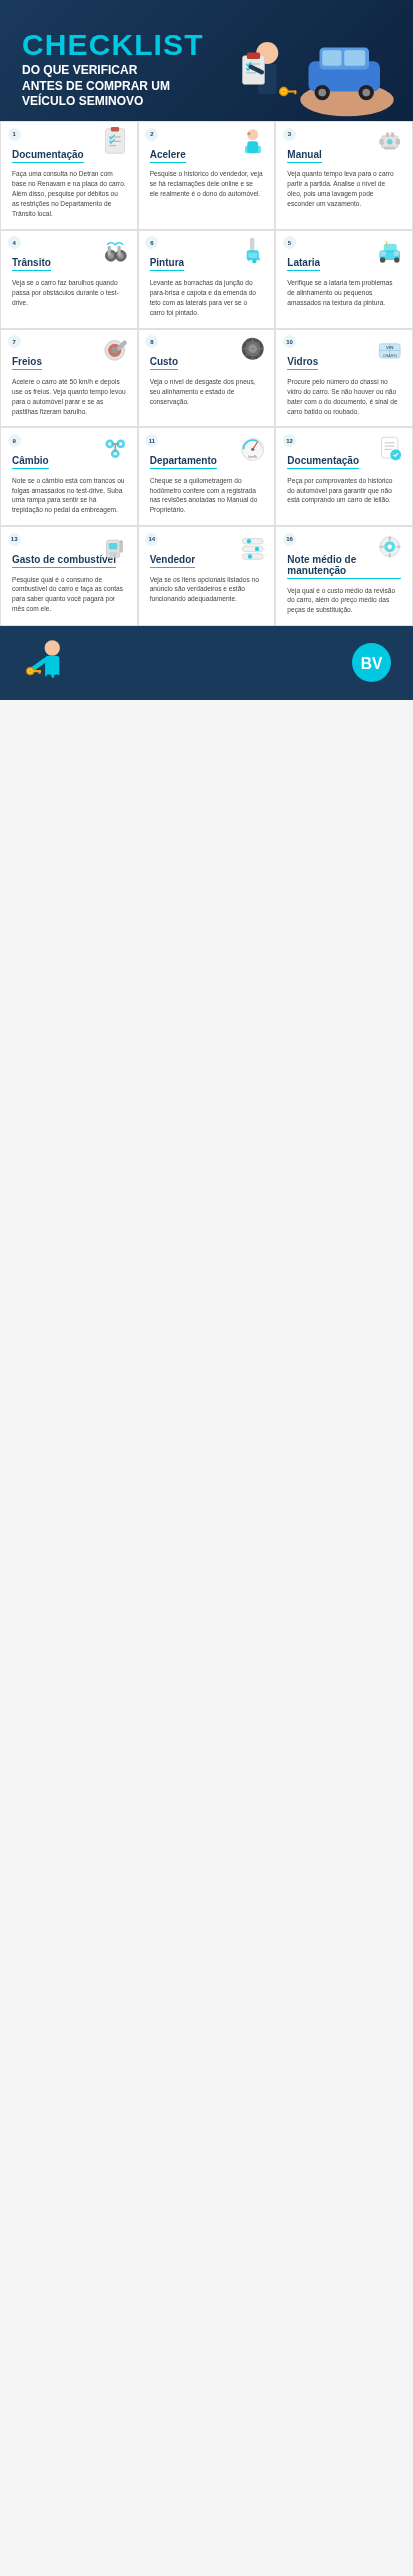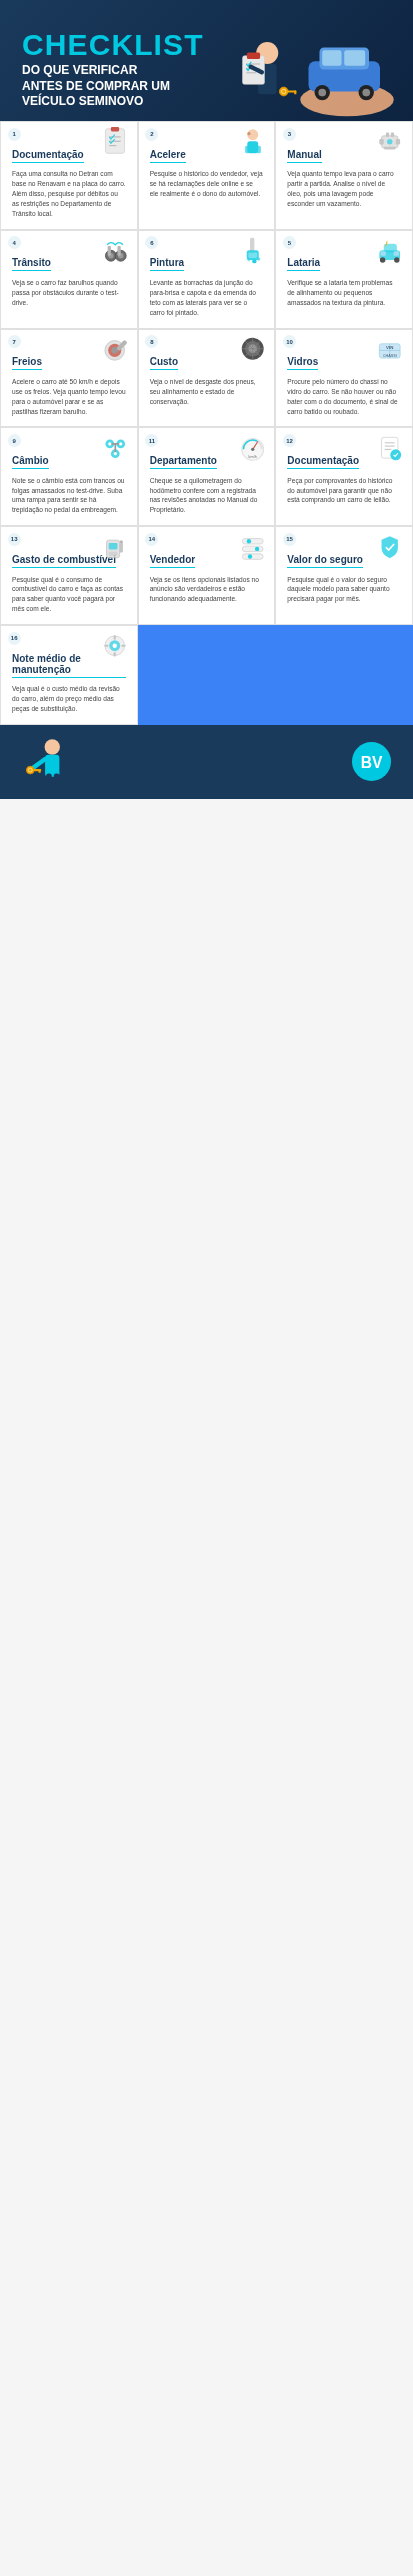--- a/index.html
+++ b/index.html
@@ -403,31 +403,20 @@
       <rect x="8" y="26" width="38" height="10" rx="5" fill="#eee" stroke="#ccc" stroke-width="1.5"></rect>
       <circle cx="35" cy="31" r="4" fill="#00c8e0"></circle>
       <rect x="8" y="40" width="38" height="10" rx="5" fill="#eee" stroke="#ccc" stroke-width="1.5"></rect>
       <circle cx="22" cy="45" r="4" fill="#00c8e0"></circle>
     </svg>
     </div>
     <div class="item-title">Vendedor</div>
     <p class="item-desc">Veja se os itens opcionais listados no anúncio são verdadeiros e estão funcionando adequadamente.</p>
   </div>
     <div class="checklist-item">
-    <div class="item-number">15</div>
-    <div class="item-icon">
-      <svg viewBox="0 0 55 55" xmlns="http://www.w3.org/2000/svg">
-      <path d="M27 8 L42 14 L42 30 Q42 42 27 48 Q12 42 12 30 L12 14 Z" fill="#00c8e0" opacity="0.8"></path>
-      <polyline points="20,28 25,33 35,22" fill="none" stroke="#fff" stroke-width="3"></polyline>
-    </svg>
-    </div>
-    <div class="item-title">Valor do seguro</div>
-    <p class="item-desc">Pesquise qual é o valor do seguro daquele modelo para saber quanto precisará pagar por mês.</p>
-  </div>
-    <div class="checklist-item">
     <div class="item-number">16</div>
     <div class="item-icon">
       <svg viewBox="0 0 55 55" xmlns="http://www.w3.org/2000/svg">
       <circle cx="27" cy="27" r="18" fill="#eee" stroke="#ccc" stroke-width="1.5"></circle>
       <circle cx="27" cy="27" r="10" fill="#00c8e0" opacity="0.7"></circle>
       <circle cx="27" cy="27" r="4" fill="#fff"></circle>
       <rect x="25" y="8" width="4" height="8" rx="2" fill="#bbb"></rect>
       <rect x="25" y="39" width="4" height="8" rx="2" fill="#bbb"></rect>
       <rect x="8" y="25" width="8" height="4" rx="2" fill="#bbb"></rect>
       <rect x="39" y="25" width="8" height="4" rx="2" fill="#bbb"></rect>

